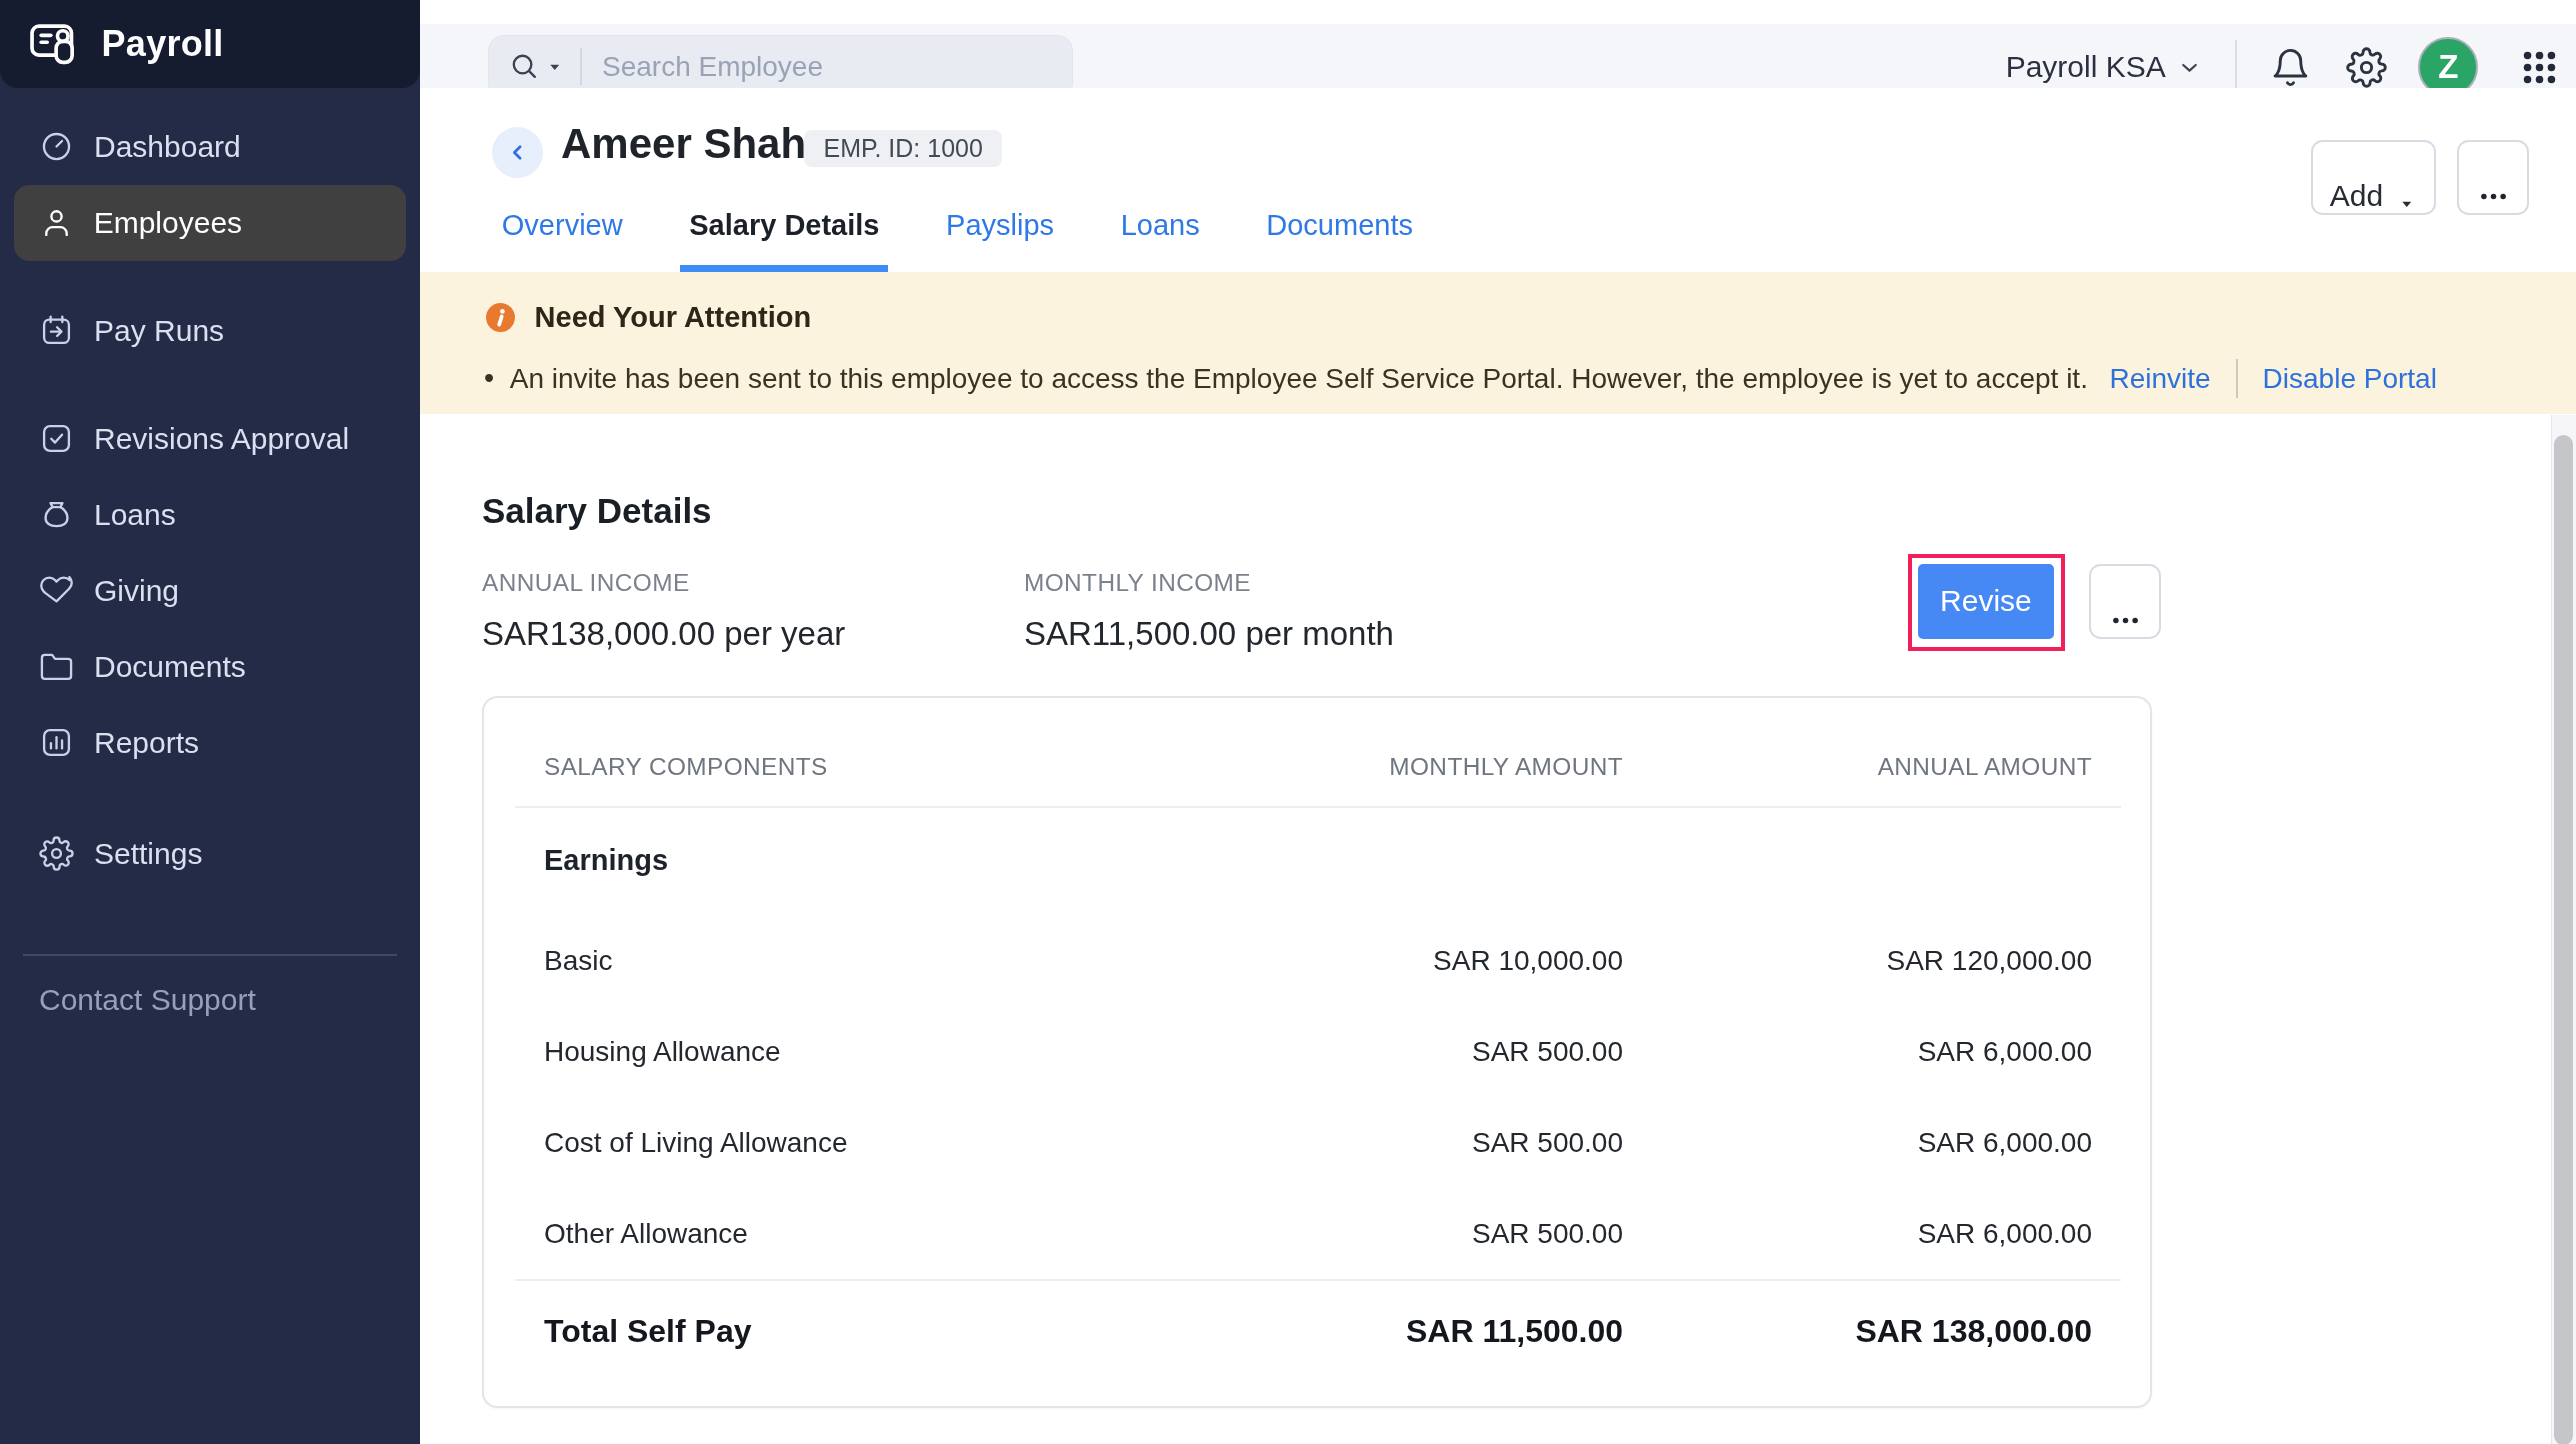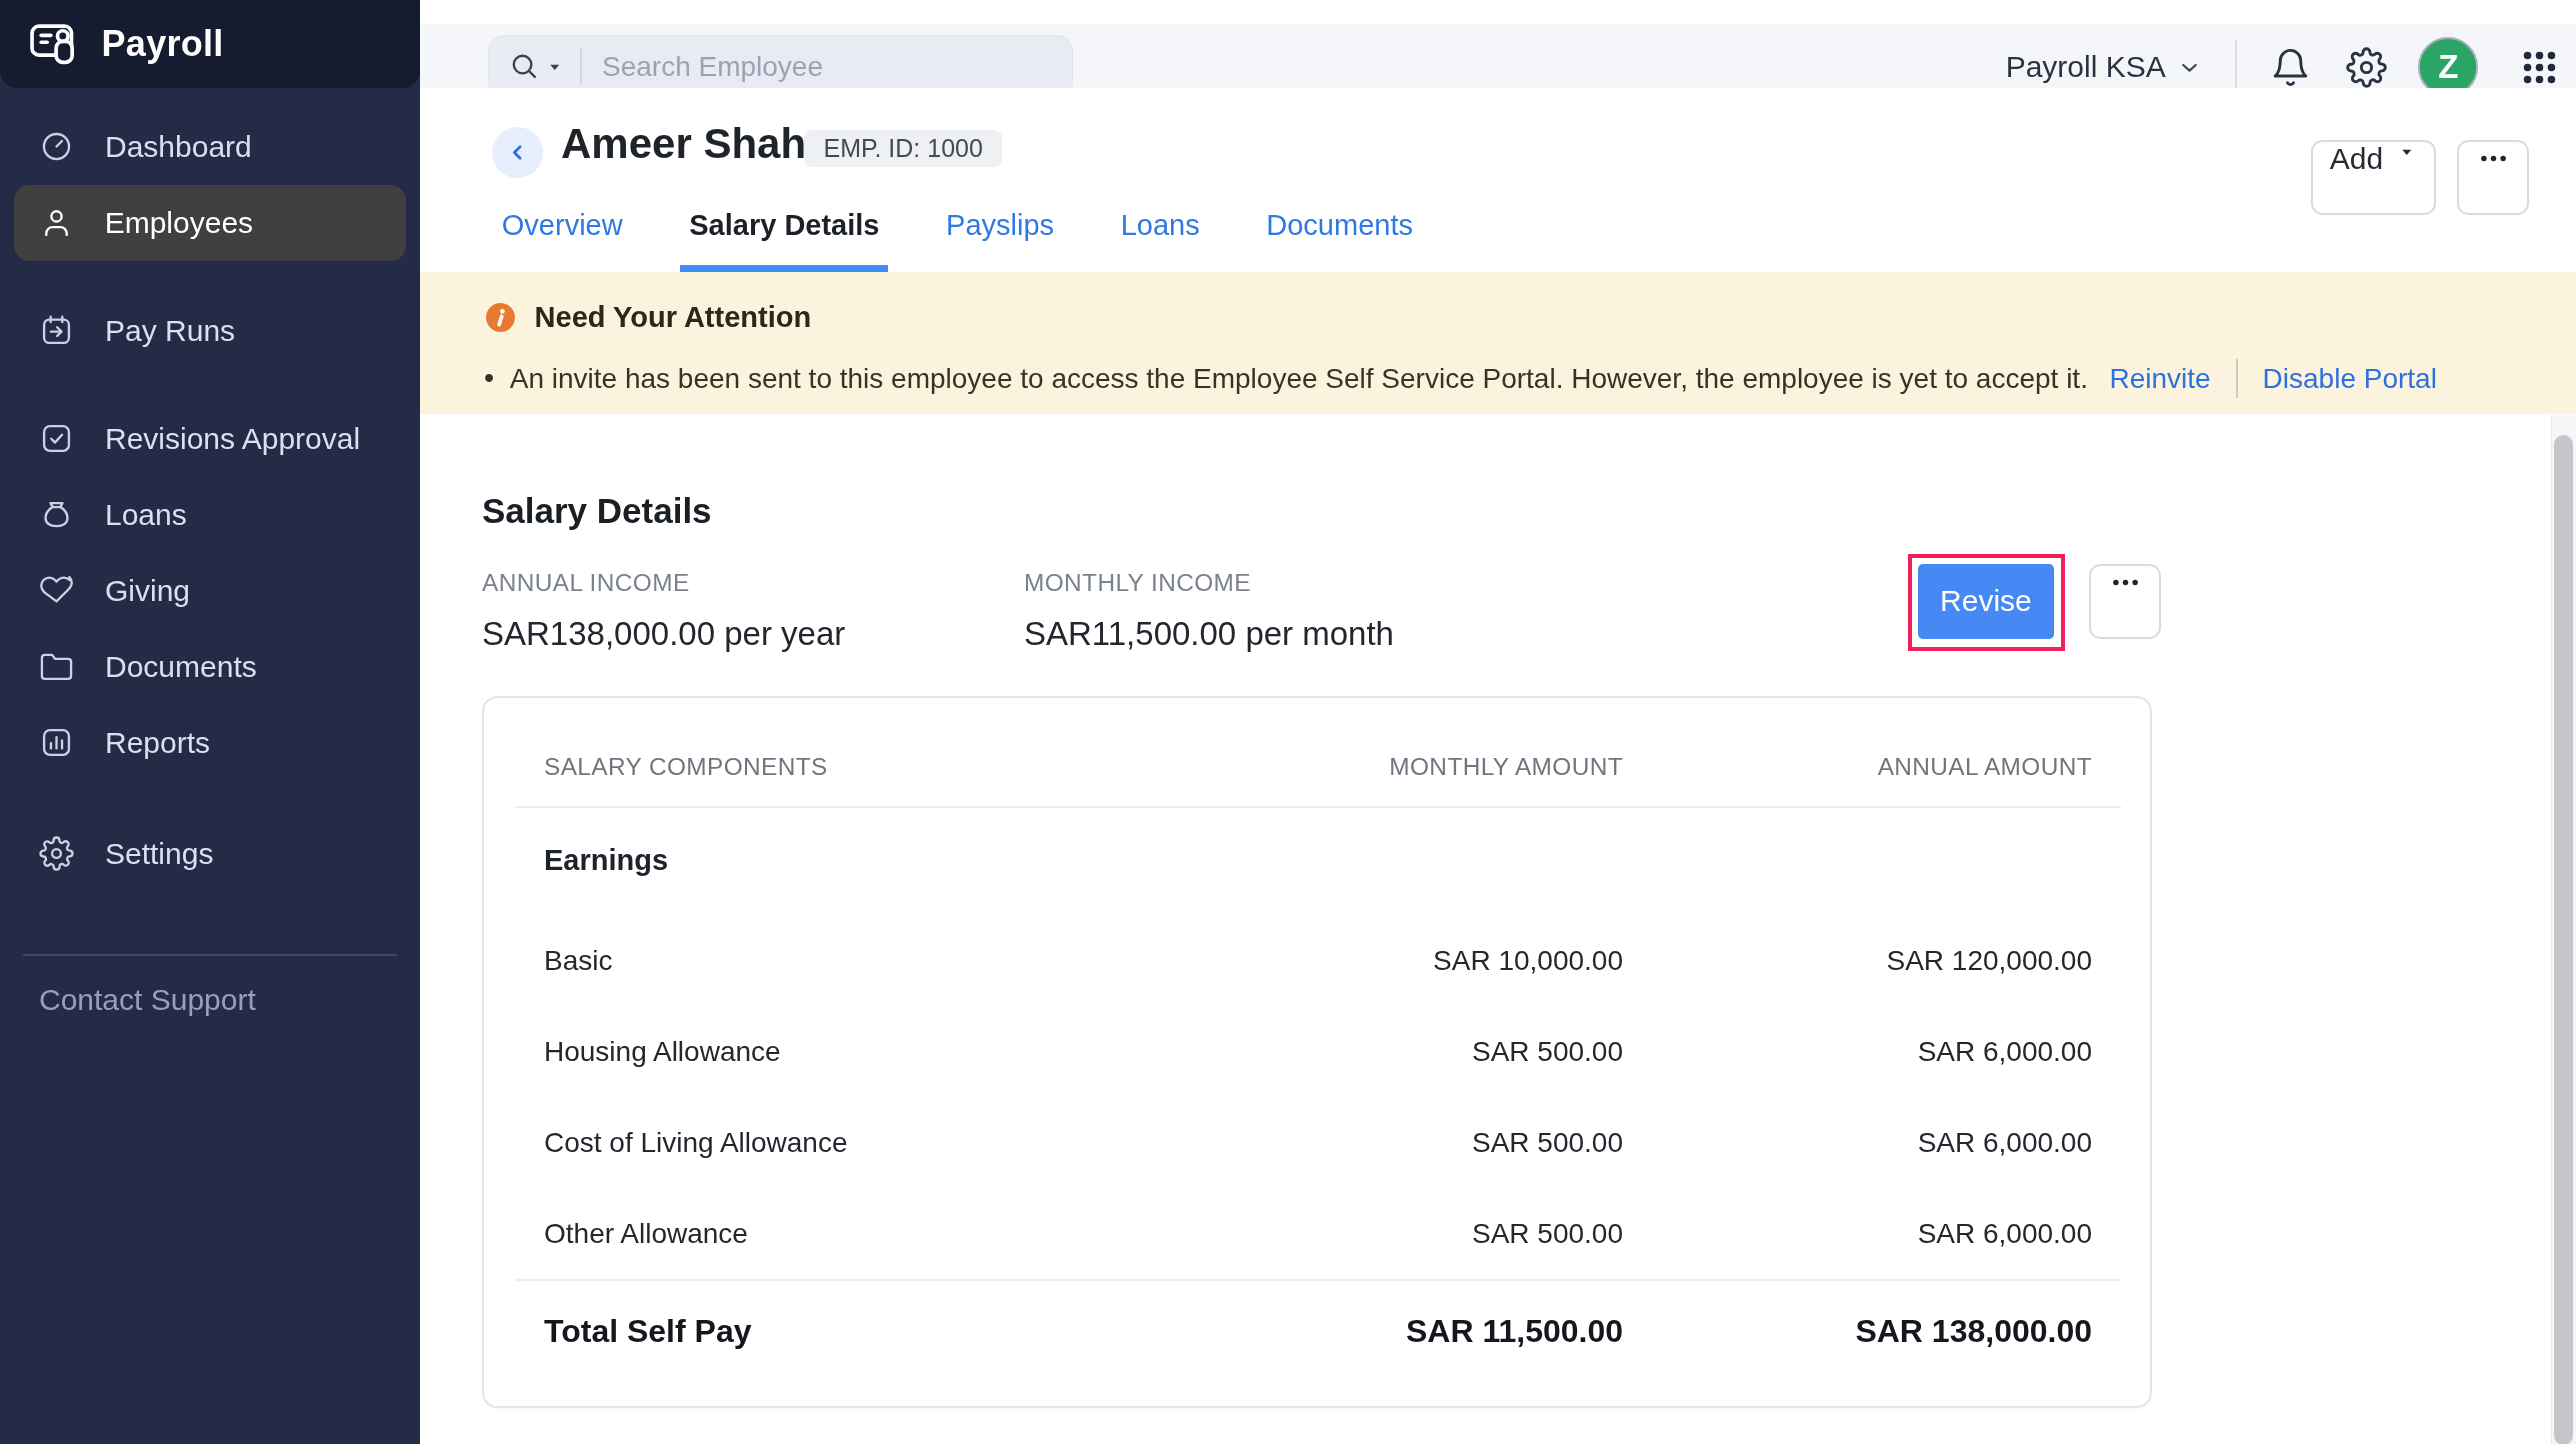--- a/index.html
+++ b/index.html
@@ -8,21 +8,21 @@
   #app { position:relative; width:2576px; height:1444px; background:#fff; }
 
   
   .sidebar { position:absolute; left:0; top:0; width:420px; height:1444px; background:#232B46; }
   .side-header { height:88px; background:#161C30; border-radius:0 0 17.6px 17.6px;
                  display:flex; align-items:center; padding-left:27px; gap:19.5px; }
   .side-header .app-title { color:#FDFDFE; font-size:36px; font-weight:600; letter-spacing:0.3px; }
   .nav { display:flex; flex-direction:column; }
   .nav-item { display:flex; align-items:center; height:76px; padding-left:39px; cursor:pointer; }
   .nav-item .nav-icon { width:35px; height:35px; color:#C9D1E6; display:inline-flex; }
-  .nav-item .nav-label { margin-left:31px; font-size:30px; color:#DAE0F0; }
+  .nav-item .nav-label { margin-left:20px; font-size:30px; color:#DAE0F0; }
   .nav-item.first { margin-top:20.5px; }
   .nav-item.selected { background:#404040; margin:0 13.7px; padding-left:25px; border-radius:15.6px; }
   .nav-item.selected .nav-label { color:#FFFFFF; font-weight:500; }
   .nav-item.selected .nav-icon { color:#FFFFFF; }
   .nav-gap { margin-top:32px; }
   .nav-gap-lg { margin-top:35px; }
   .side-divider { border:none; border-top:2px solid rgba(255,255,255,.14); margin:62px 23.4px 0 23.4px; }
   .support { margin-top:27px; padding-left:39px; font-size:30px; color:#97A0BA; cursor:pointer; }
 
   
@@ -51,21 +51,21 @@
   
   .page-header { position:absolute; left:420px; top:88px; width:2156px; height:184px; background:#fff; }
   .back-btn { position:absolute; left:72px; top:39px; width:51px; height:51px; border-radius:50%;
               background:#E7EFFC; display:flex; align-items:center; justify-content:center; cursor:pointer; }
   .back-btn svg { width:25px; height:25px; color:#2F6FE3; }
   .emp-name { position:absolute; left:141px; top:32px; font-size:42px; font-weight:600; color:#1F242B; }
   .emp-badge { position:absolute; left:384px; top:42px; height:37px; background:#EFF0F3; border-radius:7.8px;
                padding:0 19.5px; font-size:25px; color:#414A57; display:flex; align-items:center; }
   .hdr-actions { position:absolute; right:47px; top:52px; display:flex; gap:21.5px; }
   .btn-outline { background:#fff; border:2px solid #D8DBE2; border-radius:11.7px; height:75px;
-                 display:flex; align-items:flex-start; justify-content:center; gap:13.7px;
+                 display:flex; align-items:flex-end; justify-content:center; gap:13.7px;
                  font-size:30px; color:#262B34; cursor:pointer; }
   .btn-add { width:125px; }
   .btn-more { width:72px; }
   .btn-outline .caret { width:19.5px; height:19.5px; color:#262B34; display:inline-flex; }
   .dots { width:33px; height:33px; color:#1F242E; display:inline-flex; }
   .tabs { position:absolute; left:73px; bottom:0; display:flex; gap:49px; }
   .tab { font-size:29px; color:#2E79E5; padding:0 8.8px 23.4px 8.8px; cursor:pointer;
          border-bottom:7.8px solid transparent; }
   .tab.active { color:#1C2129; font-weight:600; border-bottom-color:#3E8CF5; }
 

